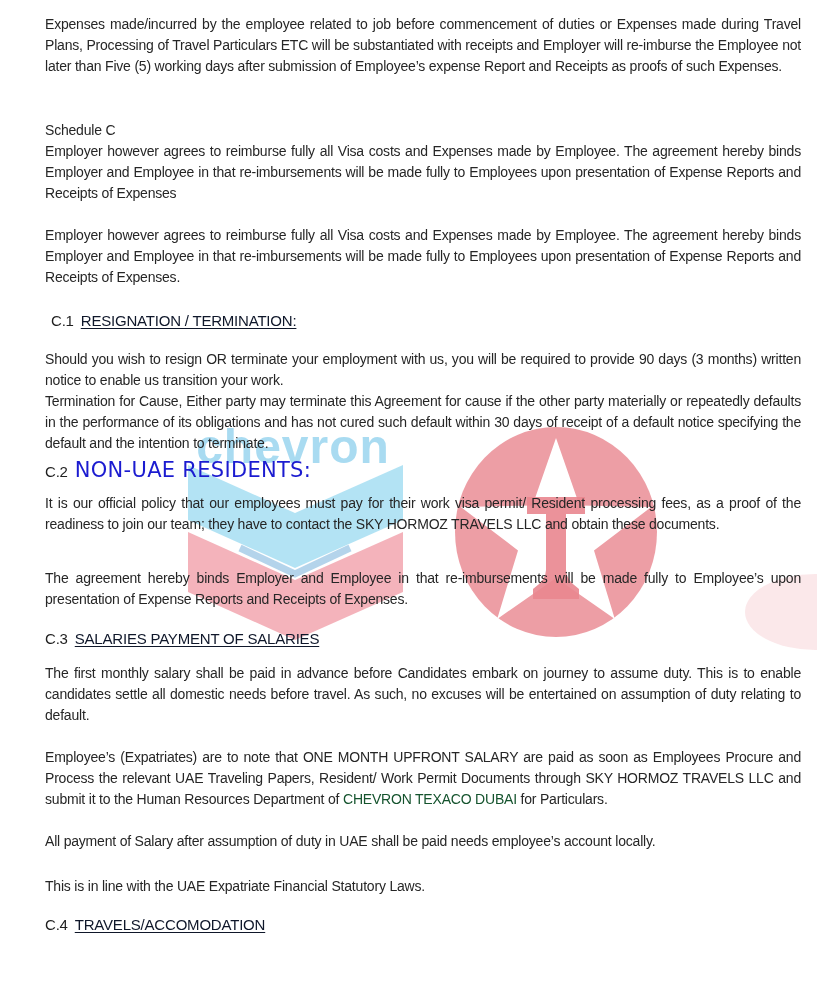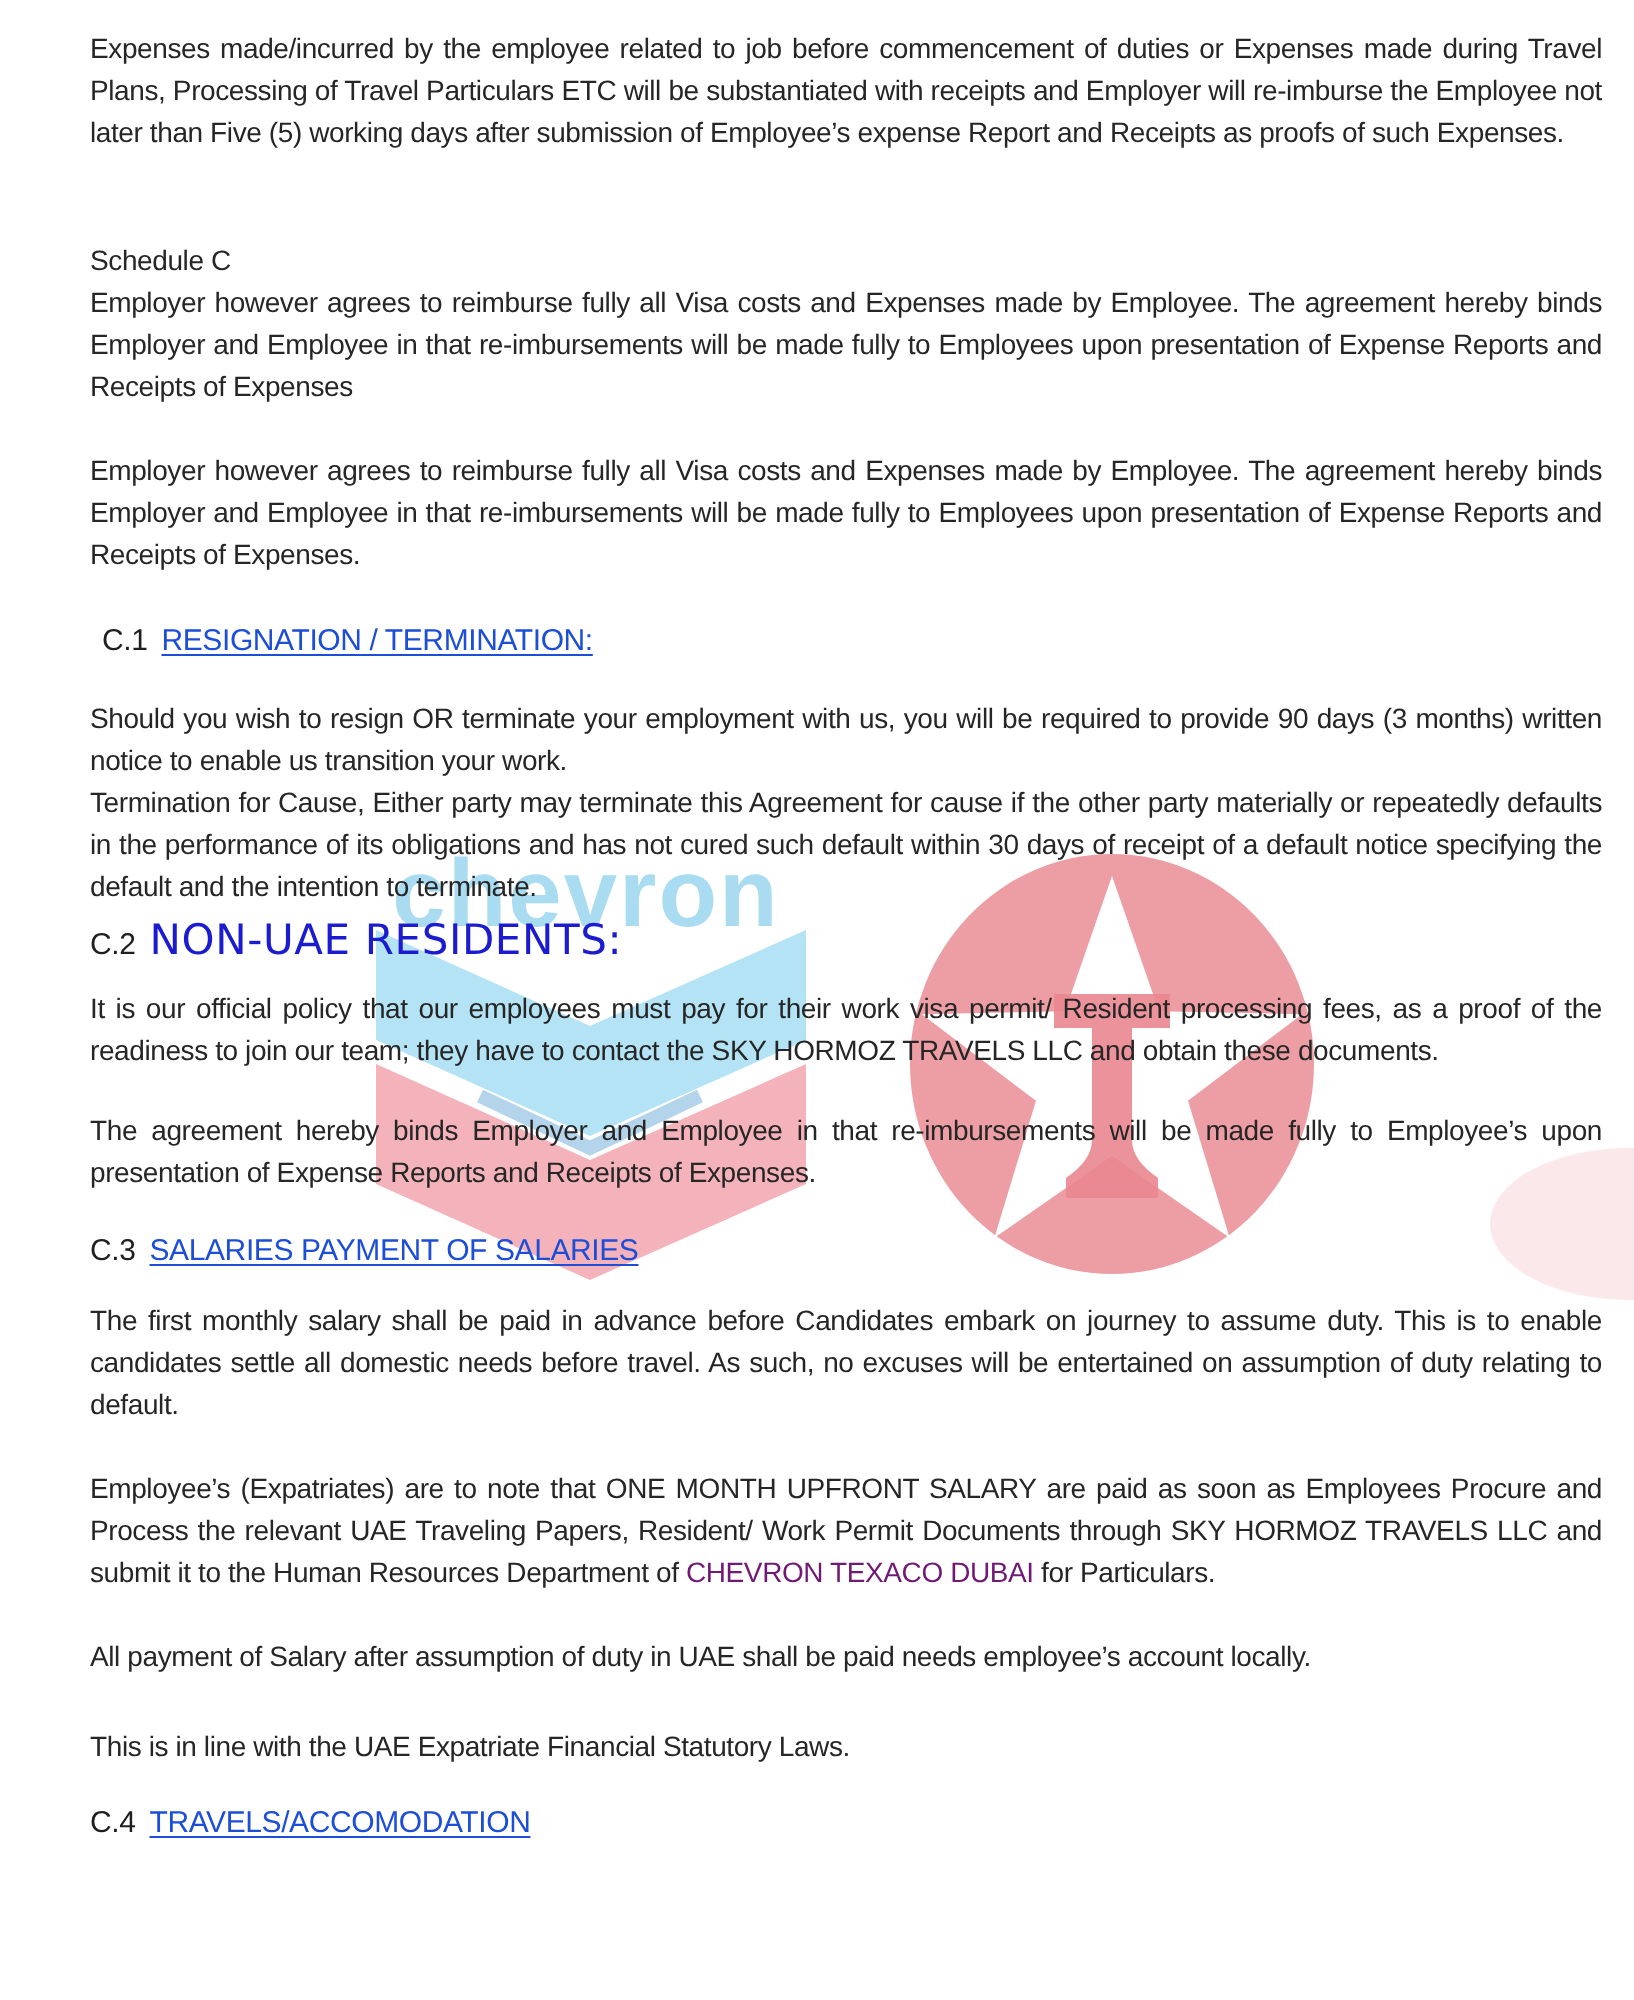--- a/index.html
+++ b/index.html
@@ -22,32 +22,32 @@
     position: absolute; left: 45px; top: 14px; width: 756px; z-index: 1;
     color: #262626;
     font-size: 14px; font-weight: 400; line-height: 21px;
     letter-spacing: -0.2px;
   }
   .doc p { margin: 0; text-align: justify; }
   .center { text-align: right; }
   .heading { text-align: left !important; font-size: 15px; }
   .heading .num { color: #1f1f1f; margin-right: 7px; }
   .heading-red .title {
-    color: #1d4ed8;
+    color: #0f172a;
     text-decoration: underline;
     text-underline-offset: 2px;
   }
   .heading-c1 { padding-left: 6px; }
   .heading-blue .title {
     font-family: "DejaVu Sans", sans-serif;
     font-size: 21px;
     color: #1b1bd0;
     letter-spacing: 0.3px;
   }
-  .link-blue { color: #701a75; }
+  .link-blue { color: #14532d; }
 </style>
 </head>
 <body>
 
 <div class="page">
 
   <svg class="watermark" width="817" height="1000" viewBox="0 0 817 1000">
 
     <g>
       <text x="293" y="463" text-anchor="middle" font-family="Liberation Sans, sans-serif" font-weight="bold" font-size="48" opacity="0.7" letter-spacing="1" fill="#85cdec">chevron</text>
@@ -80,21 +80,21 @@
     <p class="heading heading-red heading-c1" style="margin-top:22px"><span class="num">C.1</span><span class="title">RESIGNATION / TERMINATION:</span></p>
 
     <p style="margin-top:18px">Should you wish to resign OR terminate your employment with us, you will be required to provide 90 days (3 months) written notice to enable us transition your work.</p>
 
     <p>Termination for Cause, Either party may terminate this Agreement for cause if the other party materially or repeatedly defaults in the performance of its obligations and has not cured such default within 30 days of receipt of a default notice specifying the default and the intention to terminate.</p>
 
     <p class="heading heading-blue" style="margin-top:6px"><span class="num">C.2</span><span class="title">NON-UAE RESIDENTS:</span></p>
 
     <p style="margin-top:11px">It is our official policy that our employees must pay for their work visa permit/ Resident processing fees, as a proof of the readiness to join our team; they have to contact the SKY HORMOZ TRAVELS LLC and obtain these documents.</p>
 
-    <p style="margin-top:19px">The agreement hereby binds Employer and Employee in that re-imbursements will be made fully to Employee’s upon presentation of Expense Reports and Receipts of Expenses.</p>
+    <p style="margin-top:33px">The agreement hereby binds Employer and Employee in that re-imbursements will be made fully to Employee’s upon presentation of Expense Reports and Receipts of Expenses.</p>
 
     <p class="heading heading-red" style="margin-top:18px"><span class="num">C.3</span><span class="title">SALARIES PAYMENT OF SALARIES</span></p>
 
     <p style="margin-top:14px">The first monthly salary shall be paid in advance before Candidates embark on journey to assume duty.  This is to enable candidates settle all domestic needs before travel.  As such, no excuses will be entertained on assumption of duty relating to default.</p>
 
     <p style="margin-top:21px"><span>Employee’s (Expatriates) are to note that ONE MONTH UPFRONT SALARY are paid as soon as Employees Procure and Process the relevant UAE Traveling Papers, Resident/ Work Permit Documents through SKY HORMOZ TRAVELS LLC and submit it to the Human Resources Department of </span><span class="link-blue">CHEVRON TEXACO DUBAI</span><span> for Particulars.</span></p>
 
     <p style="margin-top:21px">All payment of Salary after assumption of duty in UAE shall be paid needs employee’s account locally.</p>
 
     <p style="margin-top:24px">This is in line with the UAE Expatriate Financial Statutory Laws.</p>

